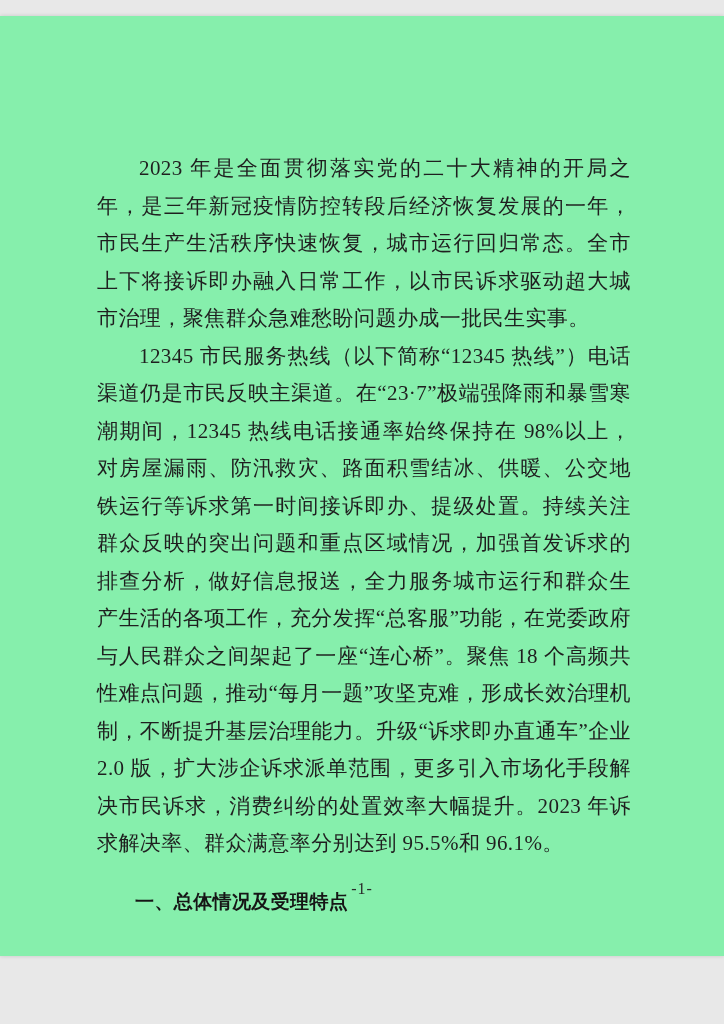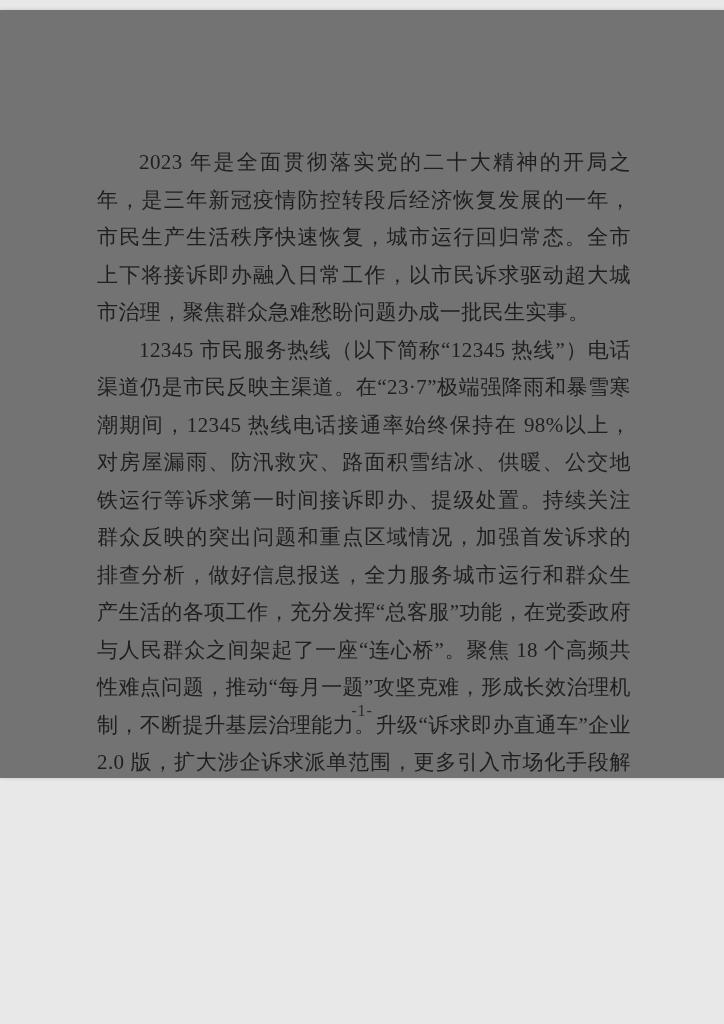--- a/index.html
+++ b/index.html
@@ -3,23 +3,23 @@
 <meta charset="utf-8">
 <style>
   html, body {
     margin: 0;
     padding: 0;
     background: #e8e8e8;
   }
   .page {
     position: relative;
     width: 724px;
-    height: 768px;
-    margin: 10px auto;
-    background: #737373;
+    height: 940px;
+    margin: 16px auto;
+    background: #86efac;
     overflow: hidden;
     box-shadow: 0 0 4px rgba(0,0,0,0.15);
   }
   .content {
     position: absolute;
     left: 97px;
     top: 134px;
     width: 534px;
     color: #1f1f1f;
   }

